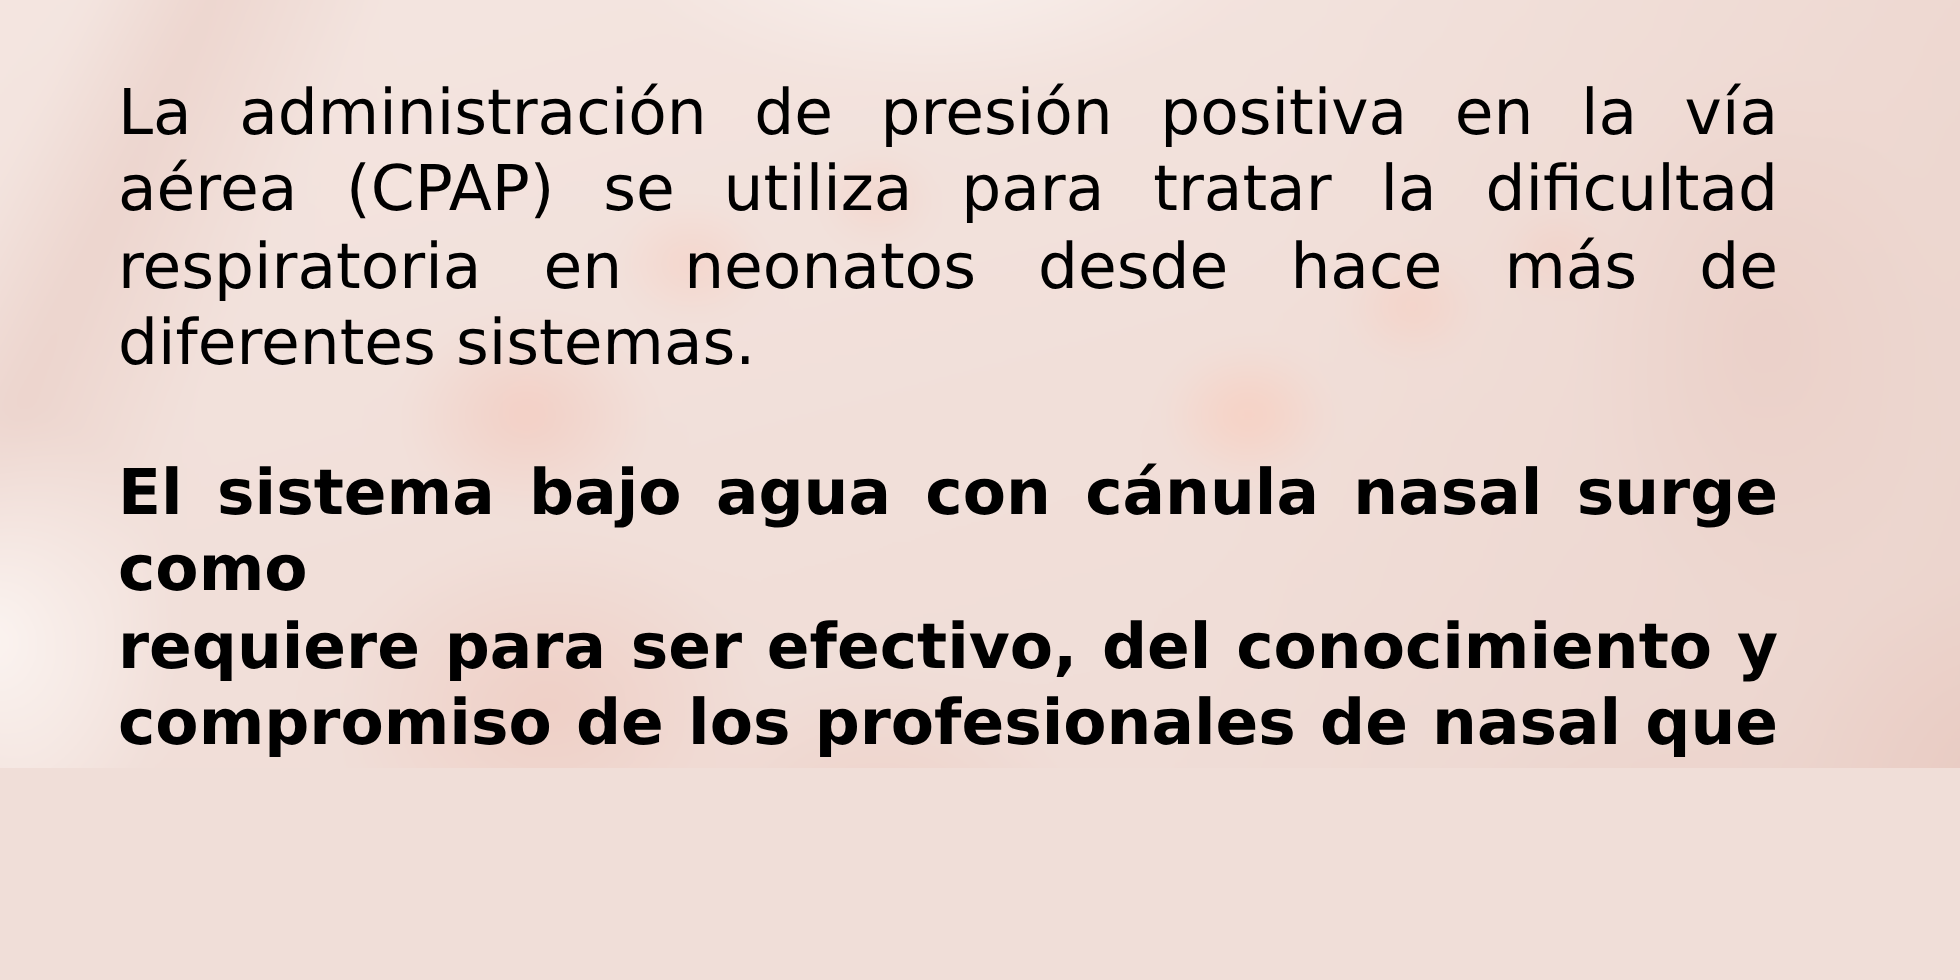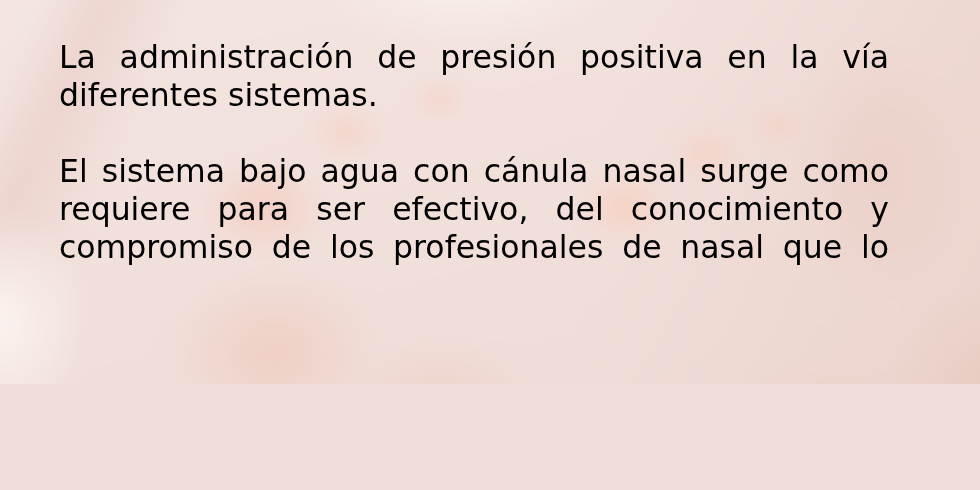--- a/index.html
+++ b/index.html
@@ -58,21 +58,21 @@
       
       linear-gradient(165deg, #f4e6e1 0%, #f1dfd9 45%, #eedad4 100%);
   }
   .text-block {
     position: absolute;
     left: 59px;
     top: 38px;
     width: 830px;
   }
   .paragraph { margin: 0; }
-  .paragraph + .paragraph { margin-top: 37px; }
+  .paragraph + .paragraph { margin-top: 37px; font-weight: bold; }
   .line {
     font-size: 31.5px;
     line-height: 38.3px;
     color: #000000;
     text-align: justify;
     text-align-last: justify;
     white-space: normal;
     letter-spacing: 0;
   }
   .line.last {
@@ -82,20 +82,22 @@
 </style>
 </head>
 <body>
 
 <div class="slide">
   <div class="bg"></div>
 
   <div class="text-block">
     <div class="paragraph">
       <div class="line">La administración de presión positiva en la vía</div>
+      <div class="line">aérea (CPAP) se utiliza para tratar la dificultad</div>
+      <div class="line">respiratoria en neonatos desde hace más de</div>
       <div class="line last">diferentes sistemas.</div>
     </div>
 
     <div class="paragraph">
       <div class="line">El sistema bajo agua con cánula nasal surge como</div>
       <div class="line">requiere para ser efectivo, del conocimiento y</div>
       <div class="line">compromiso de los profesionales de nasal que lo</div>
     </div>
   </div>
 </div>

